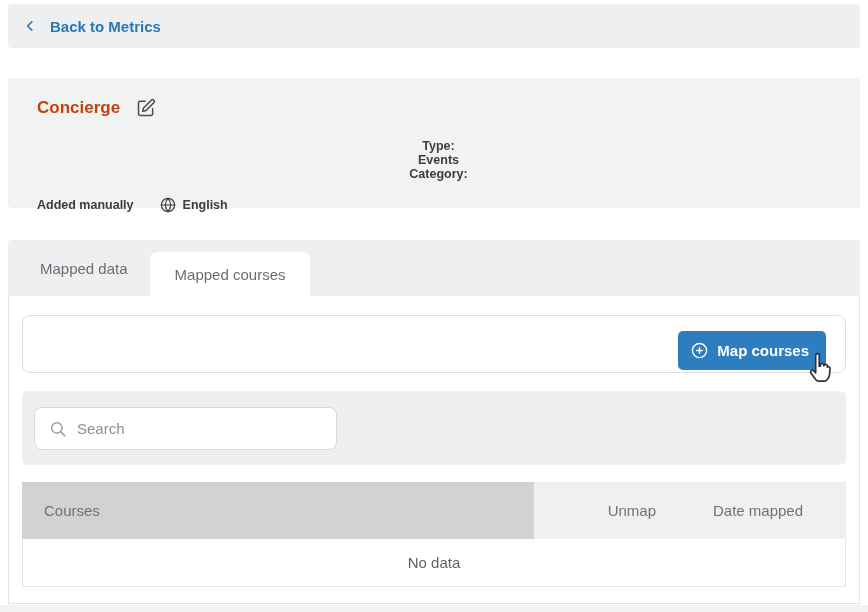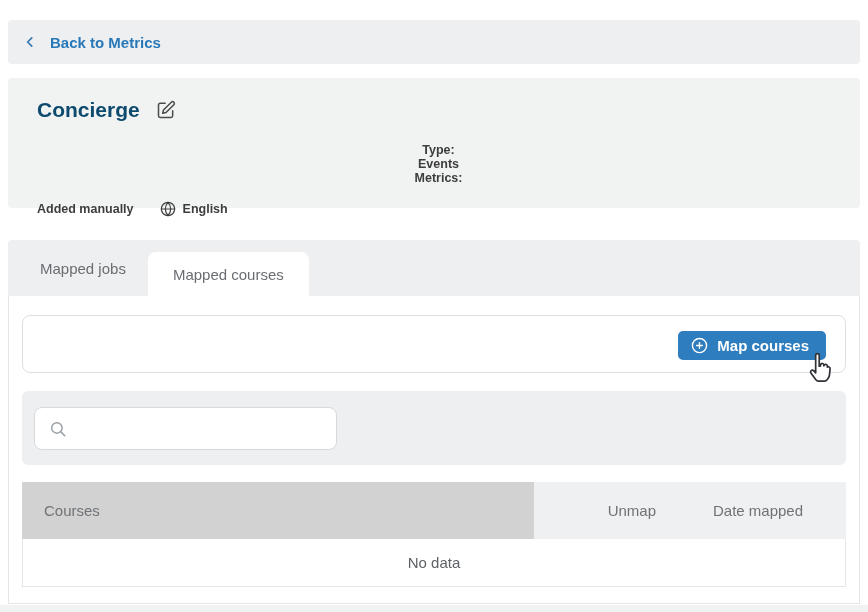--- a/index.html
+++ b/index.html
@@ -1,30 +1,30 @@
 <!DOCTYPE html>
 <html><head>
 <meta charset="utf-8">
 <style>
   * { margin:0; padding:0; box-sizing:border-box; }
   html,body { background:#ffffff; }
   body { font-family:"Liberation Sans","DejaVu Sans",sans-serif; }
   .screen { position:relative; width:868px; height:612px; background:#ffffff; overflow:hidden; }
 
   
-  .back-bar { position:absolute; left:8px; top:20px; width:852px; height:44px;
+  .back-bar { position:absolute; left:8px; top:4px; width:852px; height:44px;
     background:#edeff0; border-radius:4px; display:flex; align-items:center; padding-left:15px; cursor:pointer; }
   .back-bar .chev { display:flex; align-items:center; margin-right:13px; }
   .back-link { color:#2878b8; font-size:15px; font-weight:bold; }
 
   
   .header-card { position:absolute; left:8px; top:78px; width:852px; height:130px;
     background:#f1f2f2; border-radius:4px; padding:20px 20px 0 29px; }
   .title-row { display:flex; align-items:center; gap:16px; }
-  .skill-title { font-size:21px; font-weight:bold; color:#0c4a6e; }
+  .skill-title { font-size:17px; font-weight:bold; color:#c2410c; }
   .edit-btn { display:flex; align-items:center; cursor:pointer; }
   .meta-row { display:flex; align-items:center; font-size:12.5px; color:#3d3d3d; }
   .meta-row1 { margin-top:21px;flex-direction:column; }
   .meta-row2 { margin-top:16px; }
   .meta-label { font-weight:bold; }
   .meta-value { font-weight:bold; color:#3d3d3d; }
   .gap8  { width:8px; }  .gap16 { width:16px; } .gap32 { width:32px; } .gap26 { width:26px; }
   .lang { display:flex; align-items:center; gap:7px; font-weight:bold; }
 
   
@@ -34,21 +34,21 @@
   .tab.active { margin-top:12px; height:44px; background:#ffffff; border-radius:8px 8px 0 0; padding:0 25px; }
 
   
   .content-card { position:absolute; left:8px; top:296px; width:852px; height:308px;
     background:#ffffff; border-left:1px solid #e3e5e6; border-right:1px solid #e3e5e6; border-bottom:1px solid #e3e5e6; }
   .bottom-strip { position:absolute; left:0; top:605px; width:868px; height:7px; background:#f1f2f3; }
 
   
   .toolbar { position:relative; margin:19px 13px 0 13px; height:58px;
     border:1px solid #dcdfe1; border-radius:8px; background:#ffffff; }
-  .map-btn { position:absolute; top:15px; right:19px; height:29px; background:#2e7dbe;
+  .map-btn { position:absolute; top:15px; right:19px; height:39px; background:#2e7dbe;
     border:none; border-radius:5px; color:#ffffff; font-size:15px; font-weight:bold;
     display:flex; align-items:center; gap:9px; padding:0 17px 0 13px; cursor:pointer;
     font-family:"Liberation Sans","DejaVu Sans",sans-serif; }
   .hand-cursor { position:absolute; right:8px; top:34px; z-index:5; pointer-events:none; }
 
   
   .search-panel { position:relative; margin:18px 13px 0 13px; height:74px;
     background:#edeff0; border-radius:6px; }
   .search-box { position:absolute; left:12px; top:16px; width:303px; height:43px;
     background:#ffffff; border:1px solid #d7dadc; border-radius:8px;
@@ -89,41 +89,41 @@
             <path d="M11 4H5a2 2 0 0 0-2 2v13a2 2 0 0 0 2 2h13a2 2 0 0 0 2-2v-6"></path>
             <path d="M18.4 2.6a2.1 2.1 0 0 1 3 3L12 15l-4 1 1-4 9.4-9.4z"></path>
           </svg>
       </span>
     </div>
     <div class="meta-row meta-row1">
       <span class="meta-label">Type:</span>
       <span class="gap8"></span>
       <span class="meta-value">Events</span>
       <span class="gap32"></span>
-      <span class="meta-label">Metrics:</span>
+      <span class="meta-label">Category:</span>
       <span class="gap16"></span>
     </div>
     <div class="meta-row meta-row2">
       <span class="meta-label">Added manually</span>
       <span class="gap26"></span>
       <span class="lang">
         <span style="display:flex;align-items:center;">
           <svg width="16" height="16" viewBox="0 0 24 24" fill="none" stroke="#3d3d3d" stroke-width="1.8" stroke-linecap="round" stroke-linejoin="round">
               <circle cx="12" cy="12" r="10"></circle>
               <line x1="2" y1="12" x2="22" y2="12"></line>
               <path d="M12 2a15.3 15.3 0 0 1 4 10 15.3 15.3 0 0 1-4 10 15.3 15.3 0 0 1-4-10 15.3 15.3 0 0 1 4-10z"></path>
             </svg>
         </span>
         <span>English</span>
       </span>
     </div>
   </div>
 
   <div class="tab-strip">
-    <div class="tab">Mapped jobs</div>
+    <div class="tab">Mapped data</div>
     <div class="tab active">Mapped courses</div>
   </div>
 
   <div class="content-card">
 
     <div class="toolbar">
       <button class="map-btn">
         <span style="display:flex;align-items:center;">
           <svg width="17" height="17" viewBox="0 0 24 24" fill="none" stroke="#ffffff" stroke-width="2" stroke-linecap="round" stroke-linejoin="round">
               <circle cx="12" cy="12" r="10"></circle>
@@ -141,20 +141,21 @@
     </div>
 
     <div class="search-panel">
       <div class="search-box">
         <span style="display:flex;align-items:center;">
           <svg width="18" height="18" viewBox="0 0 24 24" fill="none" stroke="#9aa0a5" stroke-width="2" stroke-linecap="round">
               <circle cx="10.5" cy="10.5" r="7"></circle>
               <line x1="15.8" y1="15.8" x2="21" y2="21"></line>
             </svg>
         </span>
+        <input type="text" placeholder="Search" style="">
       </div>
     </div>
 
     <div class="table">
       <div class="thead">
         <div class="th th-courses">Courses</div>
         <div class="th th-unmap">Unmap</div>
         <div class="th th-date">Date mapped</div>
       </div>
       <div class="tbody-empty">No data</div>

